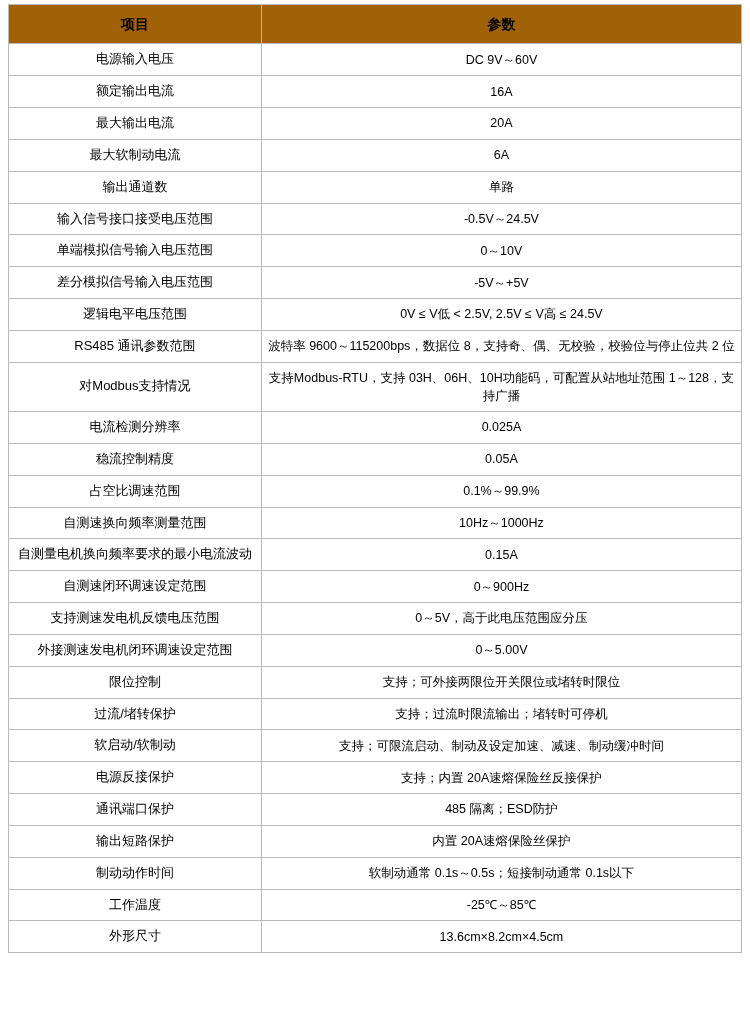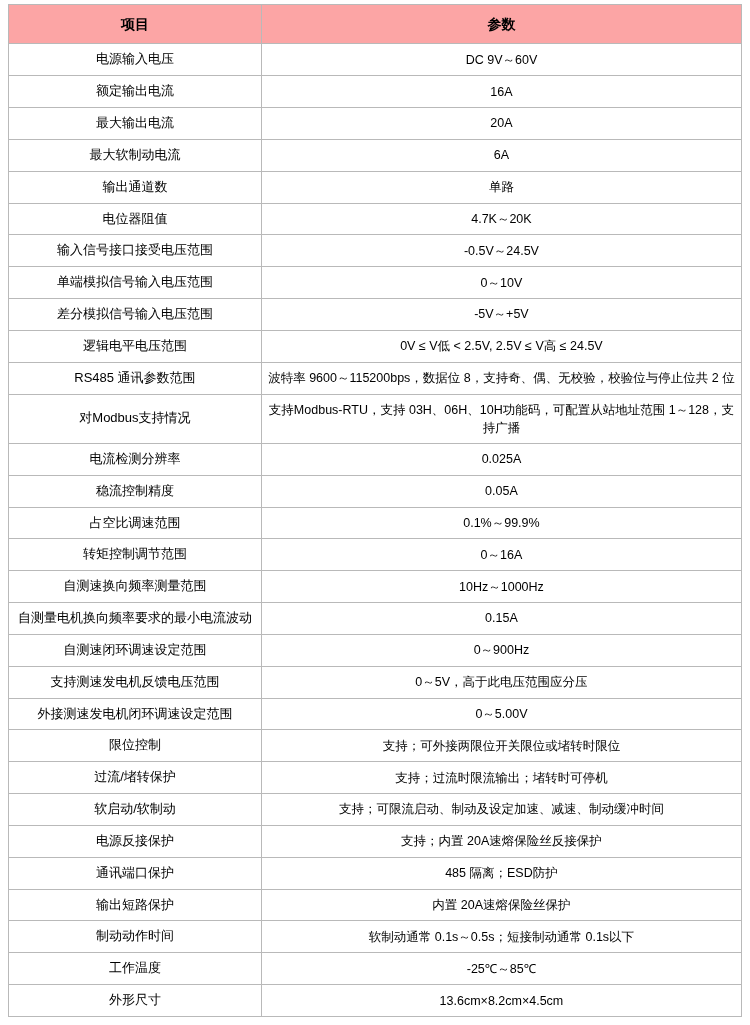--- a/index.html
+++ b/index.html
@@ -28,21 +28,21 @@
   }
   table.spec td, table.spec th {
     border: 1px solid #b9b9b9;
     text-align: center;
     vertical-align: middle;
     padding: 6px 6px;
     line-height: 1.45;
     word-break: break-word;
   }
   table.spec thead th {
-    background: #fca5a5;
+    background: #a16207;
     font-weight: bold;
     font-size: 14px;
     padding: 9px 6px;
   }
   col.c-item { width: 34.5%; }
   col.c-val  { width: 65.5%; }
   td.item {
     font-size: 13px;
   }
   td.val {
@@ -85,24 +85,20 @@
       </tr>
       <tr>
         <td class="item">最大软制动电流</td>
         <td class="val">6A</td>
       </tr>
       <tr>
         <td class="item">输出通道数</td>
         <td class="val">单路</td>
       </tr>
       <tr>
-        <td class="item">电位器阻值</td>
-        <td class="val">4.7K～20K</td>
-      </tr>
-      <tr>
         <td class="item">输入信号接口接受电压范围</td>
         <td class="val">-0.5V～24.5V</td>
       </tr>
       <tr>
         <td class="item">单端模拟信号输入电压范围</td>
         <td class="val">0～10V</td>
       </tr>
       <tr>
         <td class="item">差分模拟信号输入电压范围</td>
         <td class="val">-5V～+5V</td>
@@ -123,24 +119,20 @@
         <td class="item">电流检测分辨率</td>
         <td class="val">0.025A</td>
       </tr>
       <tr>
         <td class="item">稳流控制精度</td>
         <td class="val">0.05A</td>
       </tr>
       <tr>
         <td class="item">占空比调速范围</td>
         <td class="val">0.1%～99.9%</td>
-      </tr>
-      <tr>
-        <td class="item">转矩控制调节范围</td>
-        <td class="val">0～16A</td>
       </tr>
       <tr>
         <td class="item">自测速换向频率测量范围</td>
         <td class="val">10Hz～1000Hz</td>
       </tr>
       <tr>
         <td class="item twoline">自测量电机换向频率要求的最小电流波动</td>
         <td class="val">0.15A</td>
       </tr>
       <tr>

